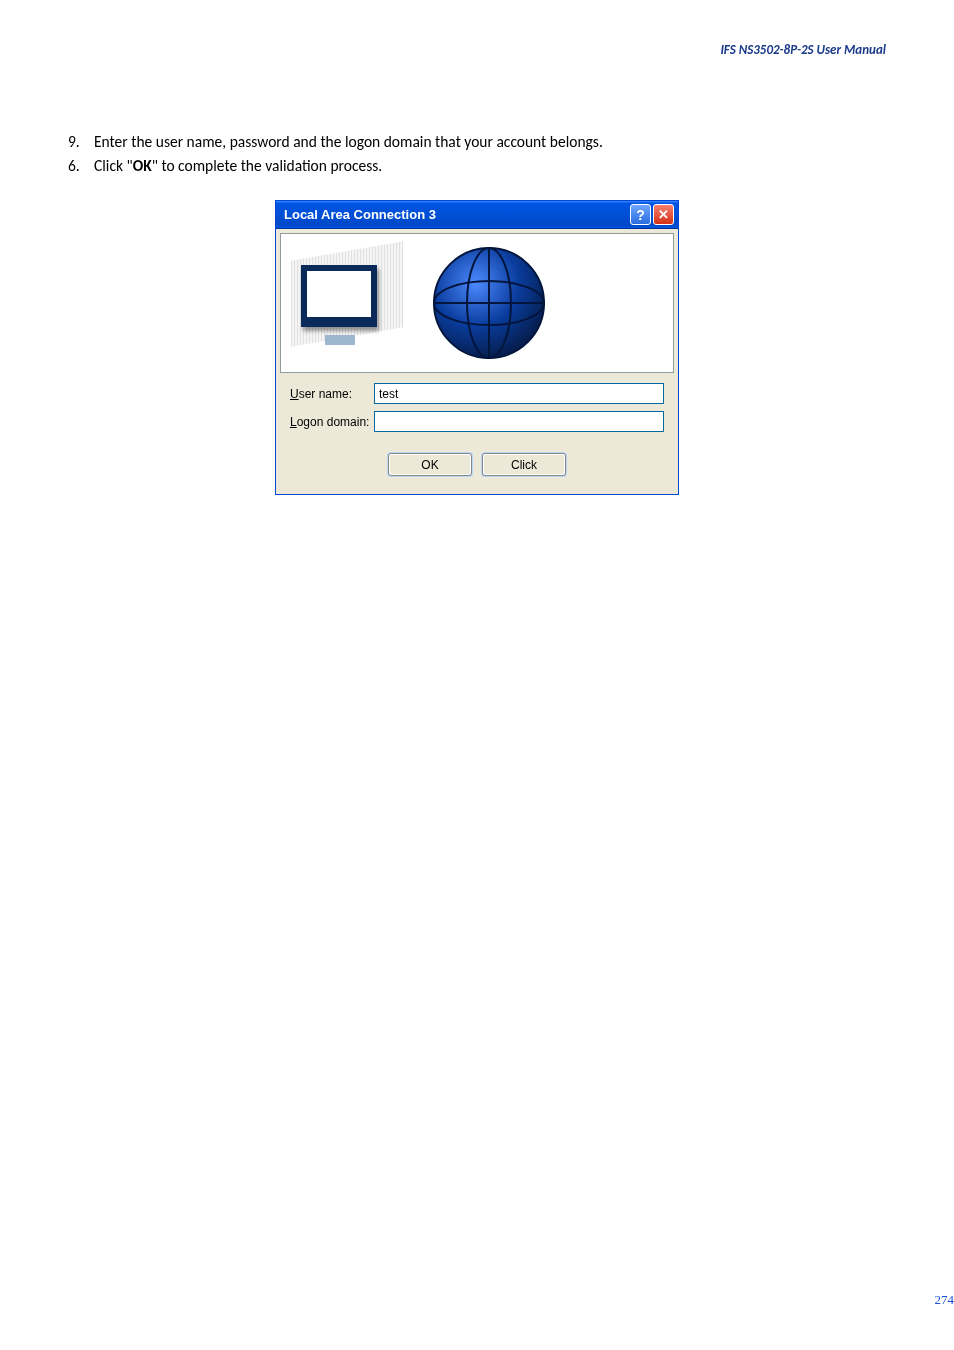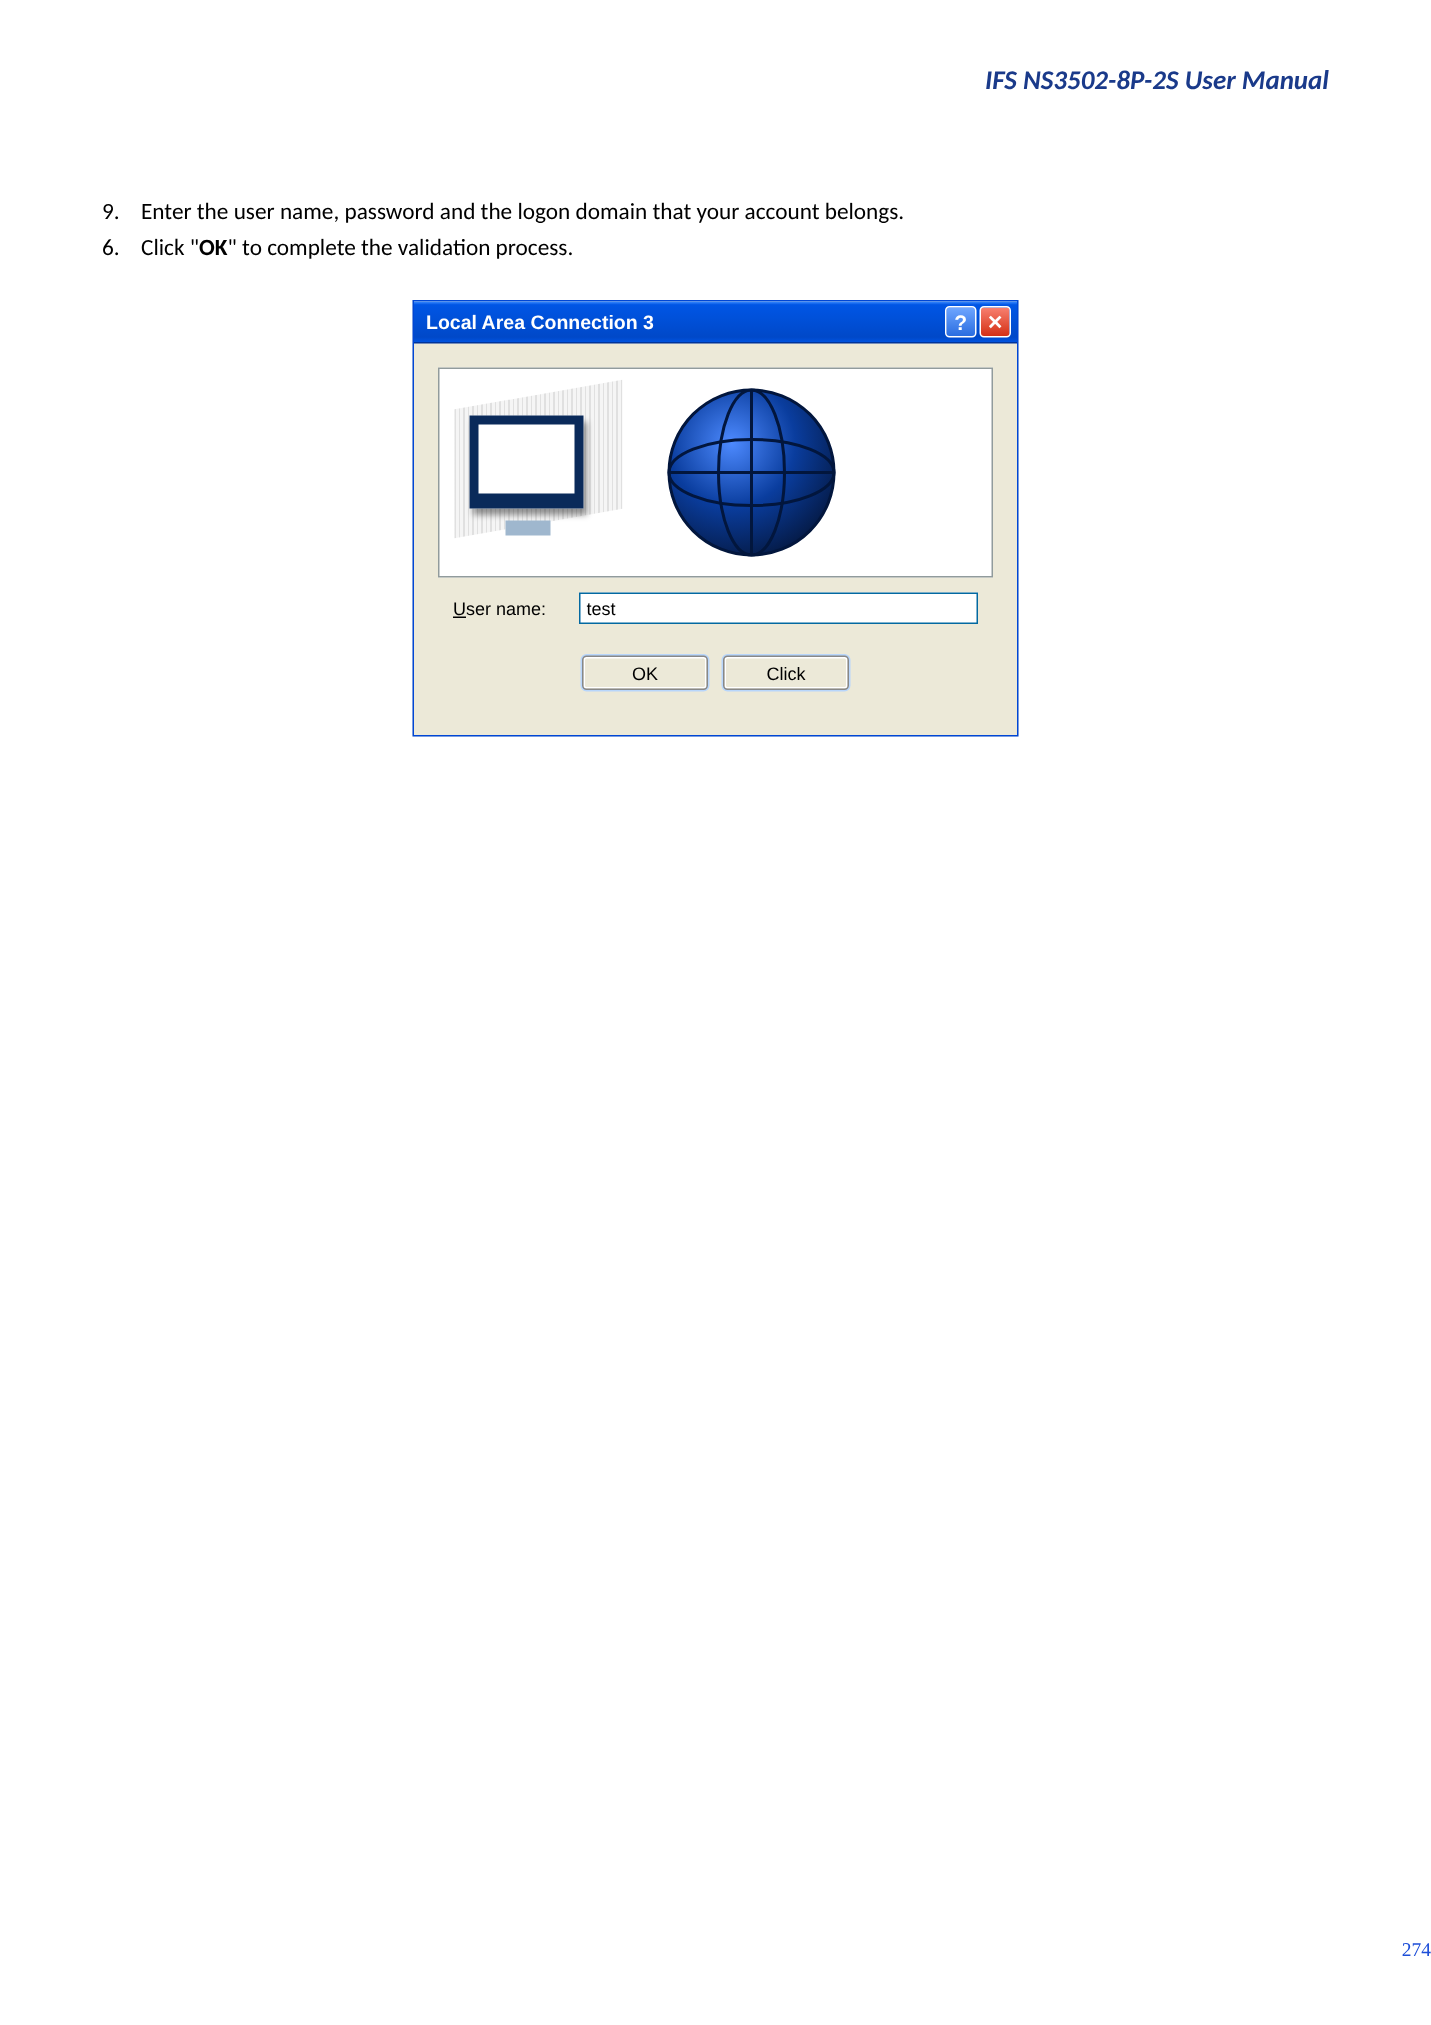--- a/index.html
+++ b/index.html
@@ -6,21 +6,21 @@
   body {
     width:954px; height:1350px;
     background:#fff;
     font-family:"Calibri","Segoe UI",Arial,sans-serif;
     color:#000;
     position:relative;
   }
   .header {
     position:absolute; top:42px; right:68px;
     font-style:italic; font-weight:bold;
-    color:#1a3a8a; font-size:18px;
+    color:#1a3a8a; font-size:13px;
   }
   .content {
     position:absolute; top:130px; left:68px; right:68px;
   }
   ol.steps { list-style:none; font-size:15.5px; line-height:1.55; }
   ol.steps li { display:flex; }
   ol.steps li .num { width:26px; flex:none; }
   ol.steps li .txt { flex:1; }
   .bold { font-weight:bold; }
 
@@ -42,21 +42,21 @@
   }
   .titlebar .spacer { flex:1; }
   .tb-btn {
     width:21px;height:21px;margin-left:2px;
     border:1px solid #fff;border-radius:3px;
     display:flex;align-items:center;justify-content:center;
     font-weight:bold;font-family:Arial;
   }
   .tb-help { background:linear-gradient(to bottom,#6fa6ff,#2a6de0); color:#fff;font-size:14px;}
   .tb-close { background:linear-gradient(to bottom,#f88070,#d43015); color:#fff;font-size:13px;}
-  .dlg-body { padding:16px; }
+  .dlg-body { padding:4px; }
   .banner {
     border:1px solid #919b9c;
     background:#fff;
     height:140px;
     display:flex; align-items:center; justify-content:flex-start;
     gap:18px; padding-left:10px;
     margin-bottom:10px;
   }
   .field-row {
     display:flex; align-items:center;
@@ -154,20 +154,24 @@
               <line x1="5" y1="60" x2="115" y2="60" stroke="#02163d" stroke-width="2"></line>
               <line x1="60" y1="5" x2="60" y2="115" stroke="#02163d" stroke-width="2"></line>
             </svg>
           </div>
         </div>
 
         <div class="field-row">
           <label><span class="uline">U</span><span>ser name:</span></label>
           <input type="text" value="test" style="">
         </div>
+        <div class="field-row">
+          <label><span class="uline">L</span><span>ogon domain:</span></label>
+          <input type="text" value="" style="">
+        </div>
 
         <div class="btn-row">
           <button class="btn">OK</button>
           <button class="btn">Click</button>
         </div>
       </div>
     </div>
   </div>
 </div>
 

